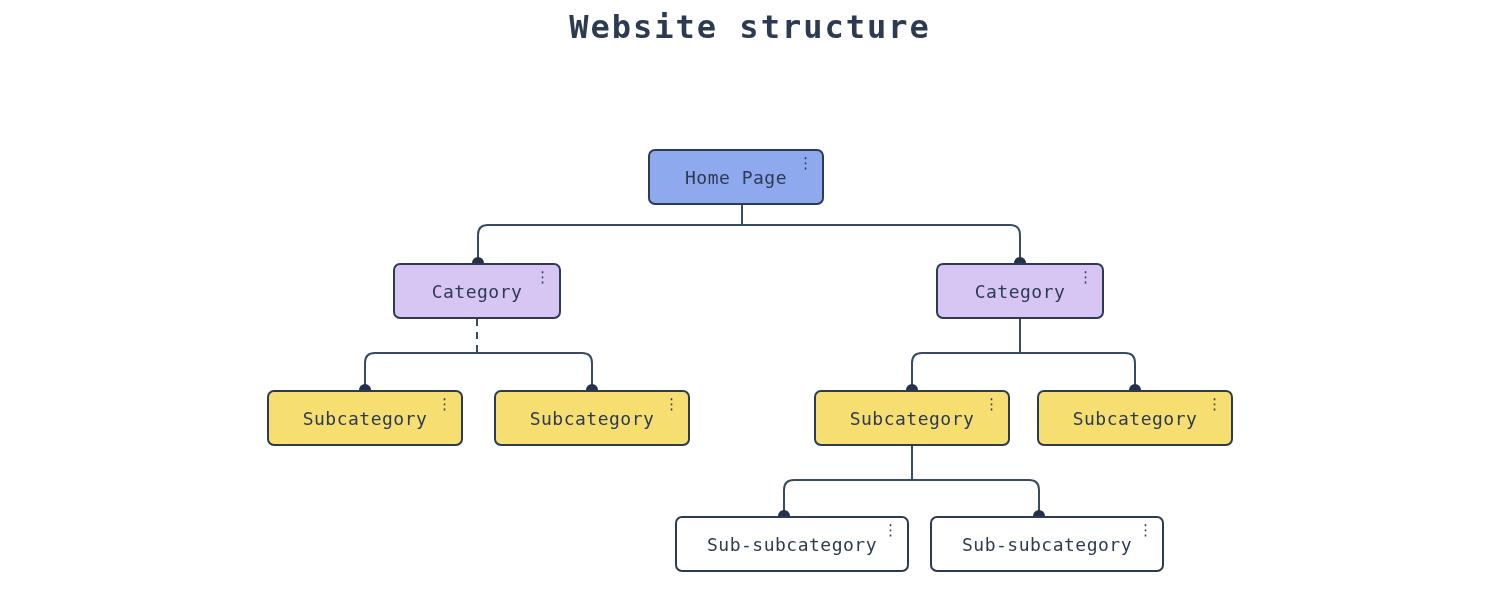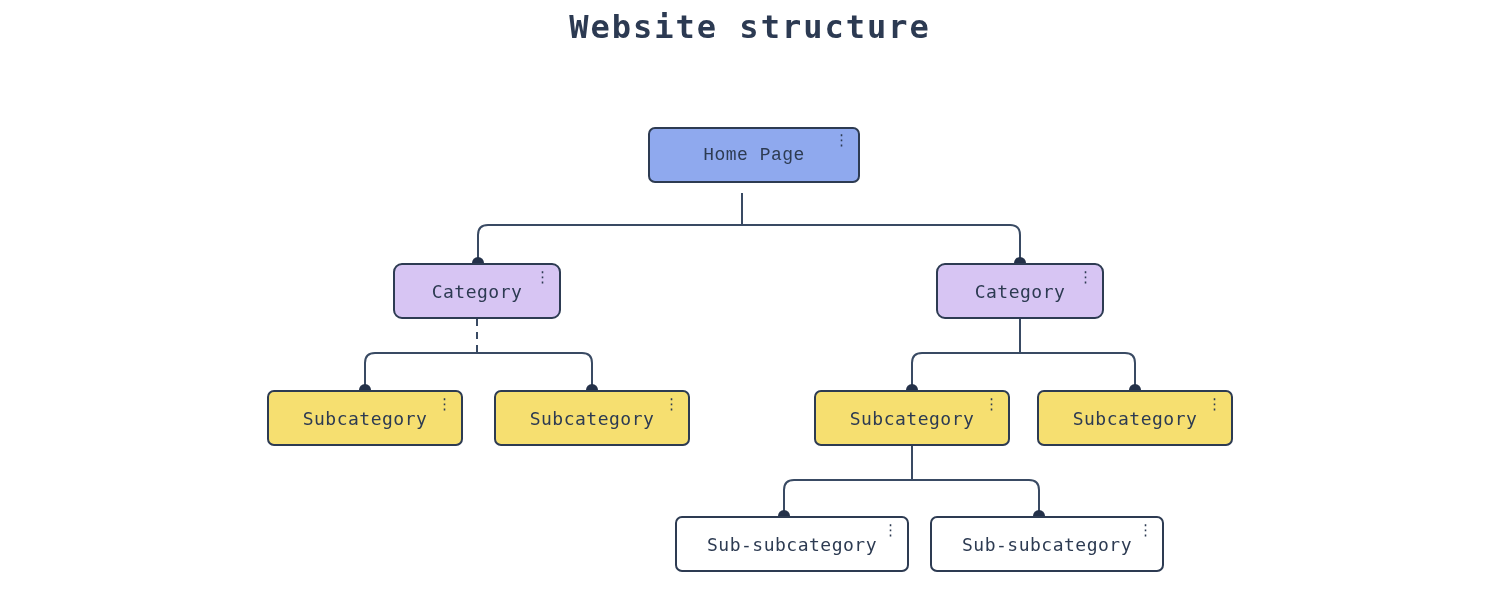--- a/index.html
+++ b/index.html
@@ -56,21 +56,21 @@
   .node .kebab {
     position: absolute;
     top: 5px;
     right: 9px;
     font-size: 15px;
     line-height: 1;
     color: #2d3b52;
     cursor: pointer;
   }
   .fill-home   { background: #8fa9ee; }
-  .fill-cat    { background: #d7c5f3; border-radius: 9px; }
+  .fill-cat    { background: #d7c5f3; }
   .fill-sub    { background: #f6df70; }
   .fill-subsub { background: #ffffff; margin-left: 8px; }
 </style>
 </head>
 <body>
 
 <div class="canvas">
 
   <div class="title">Website structure</div>
 
@@ -90,21 +90,21 @@
       <circle cx="1020" cy="263" r="6"></circle>
       <circle cx="365" cy="390" r="6"></circle>
       <circle cx="592" cy="390" r="6"></circle>
       <circle cx="912" cy="390" r="6"></circle>
       <circle cx="1135" cy="390" r="6"></circle>
       <circle cx="784" cy="516" r="6"></circle>
       <circle cx="1039" cy="516" r="6"></circle>
     </g>
   </svg>
 
-  <div class="node fill-home" style="left:648px; top:127px; width:212px;font-family:Liberation Mono, monospace;">
+  <div class="node fill-home" style="left:648px; top:149px; width:176px;">
     <span class="label">Home Page</span>
     <span class="kebab">⋮</span>
   </div>
 
   <div class="node fill-cat" style="left:393px; top:263px; width:168px;">
     <span class="label">Category</span>
     <span class="kebab">⋮</span>
   </div>
 
   <div class="node fill-cat" style="left:936px; top:263px; width:168px;">

